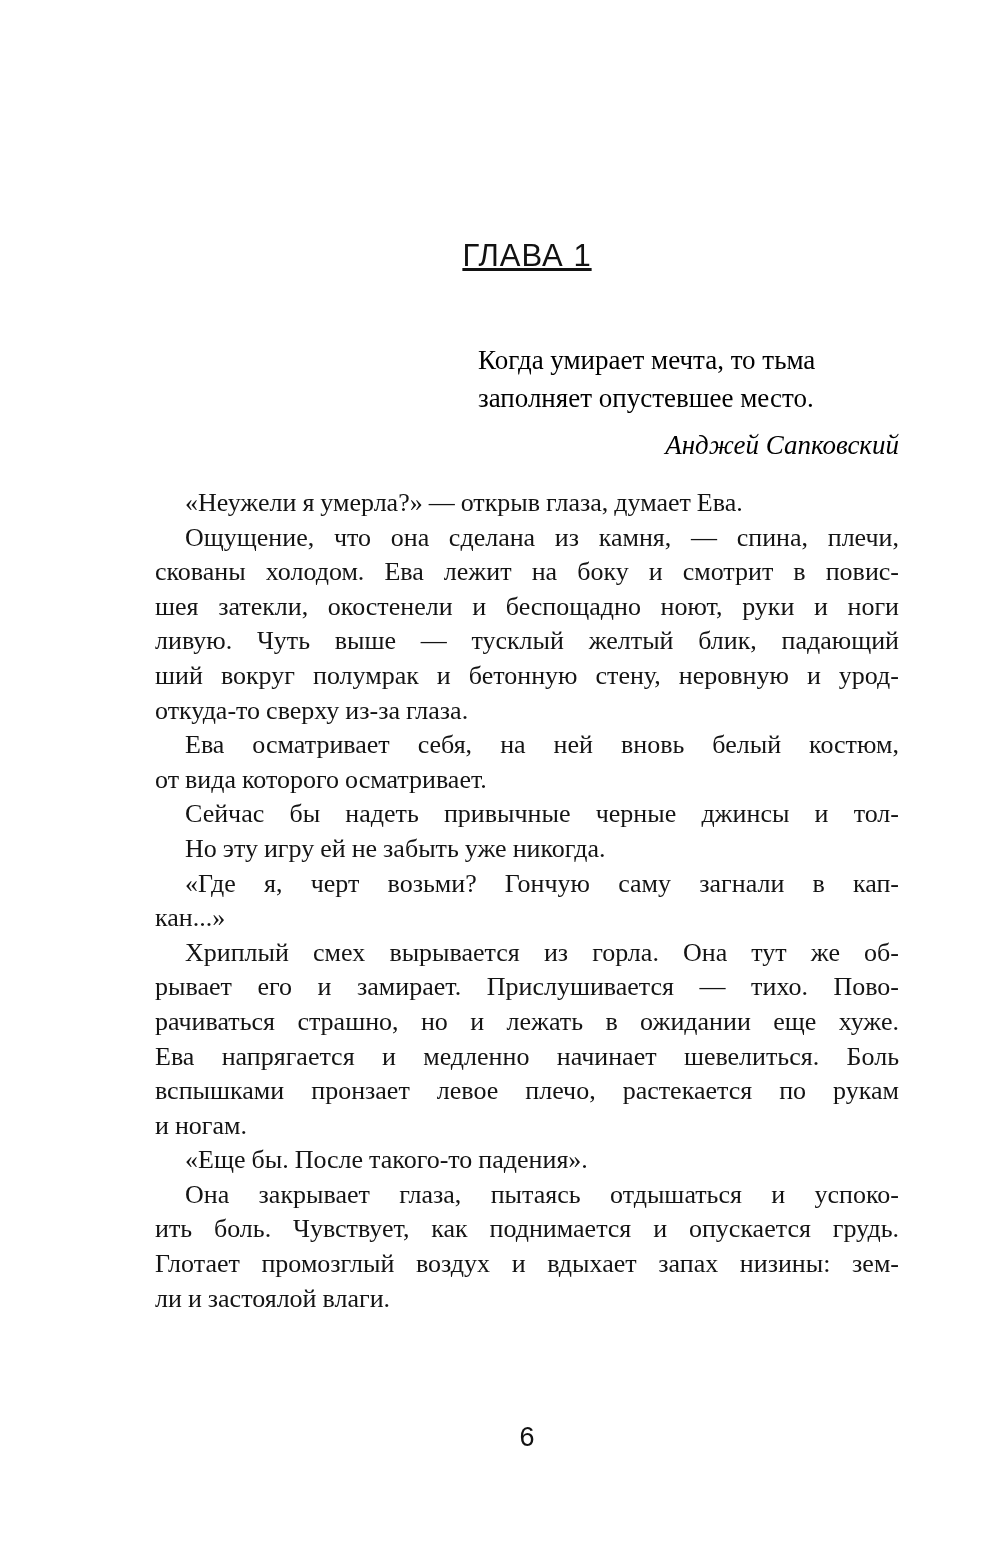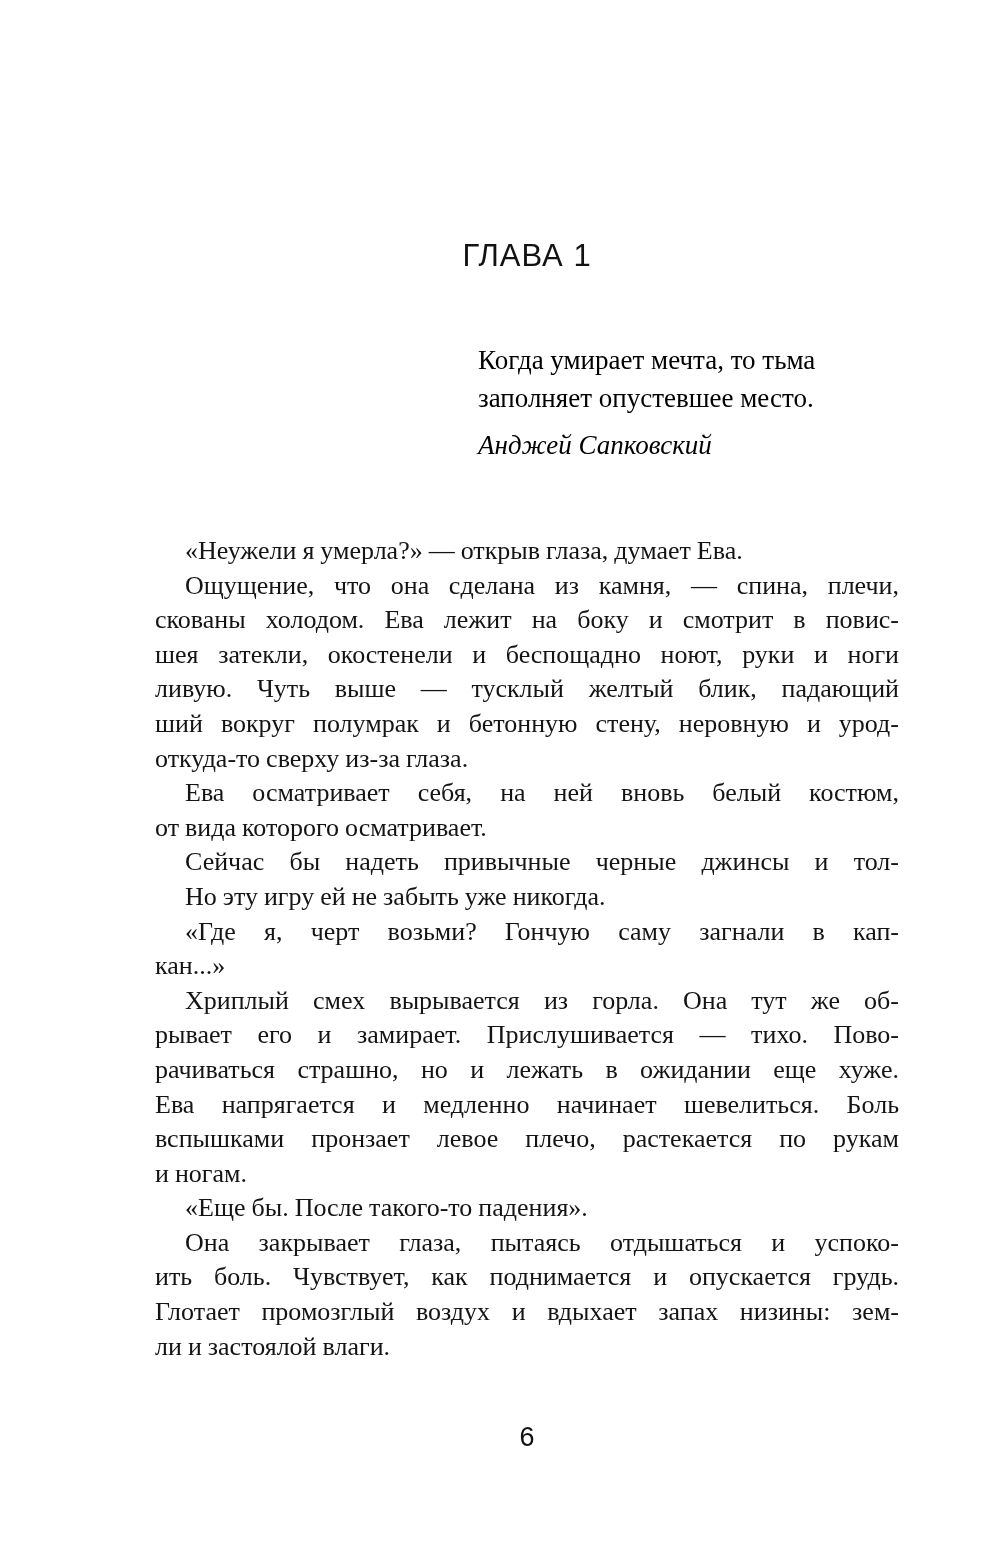--- a/index.html
+++ b/index.html
@@ -19,51 +19,51 @@
     position: absolute;
     top: 238px;
     left: 155px;
     width: 744px;
     text-align: center;
     font-family: "Liberation Sans", sans-serif;
     font-size: 31px;
     font-weight: 500;
     letter-spacing: 1px;
     color: #121212;
+    text-decoration: underline;
   }
   .epigraph {
     position: absolute;
     top: 341px;
     left: 478px;
     width: 421px;
     font-family: "Liberation Serif", serif;
     font-size: 27px;
     line-height: 38px;
     color: #000000;
   }
   .epi-line {
     text-align: left;
   }
   .epigraph-author {
     margin-top: 9px;
-    text-align: left;
+    text-align: right;
     font-style: italic;
     font-size: 27px;
   }
   .body-text {
     position: absolute;
     top: 486px;
     left: 155px;
     width: 744px;
     font-family: "Liberation Serif", serif;
     font-size: 26px;
     line-height: 34.6px;
     color: #141414;
     word-spacing: -0.5px;
-    margin-top: 48px;
   }
   .line {
     text-align: justify;
     text-align-last: justify;
     min-height: 34.6px;
   }
   .line.last {
     text-align-last: left;
   }
   .line.first {

